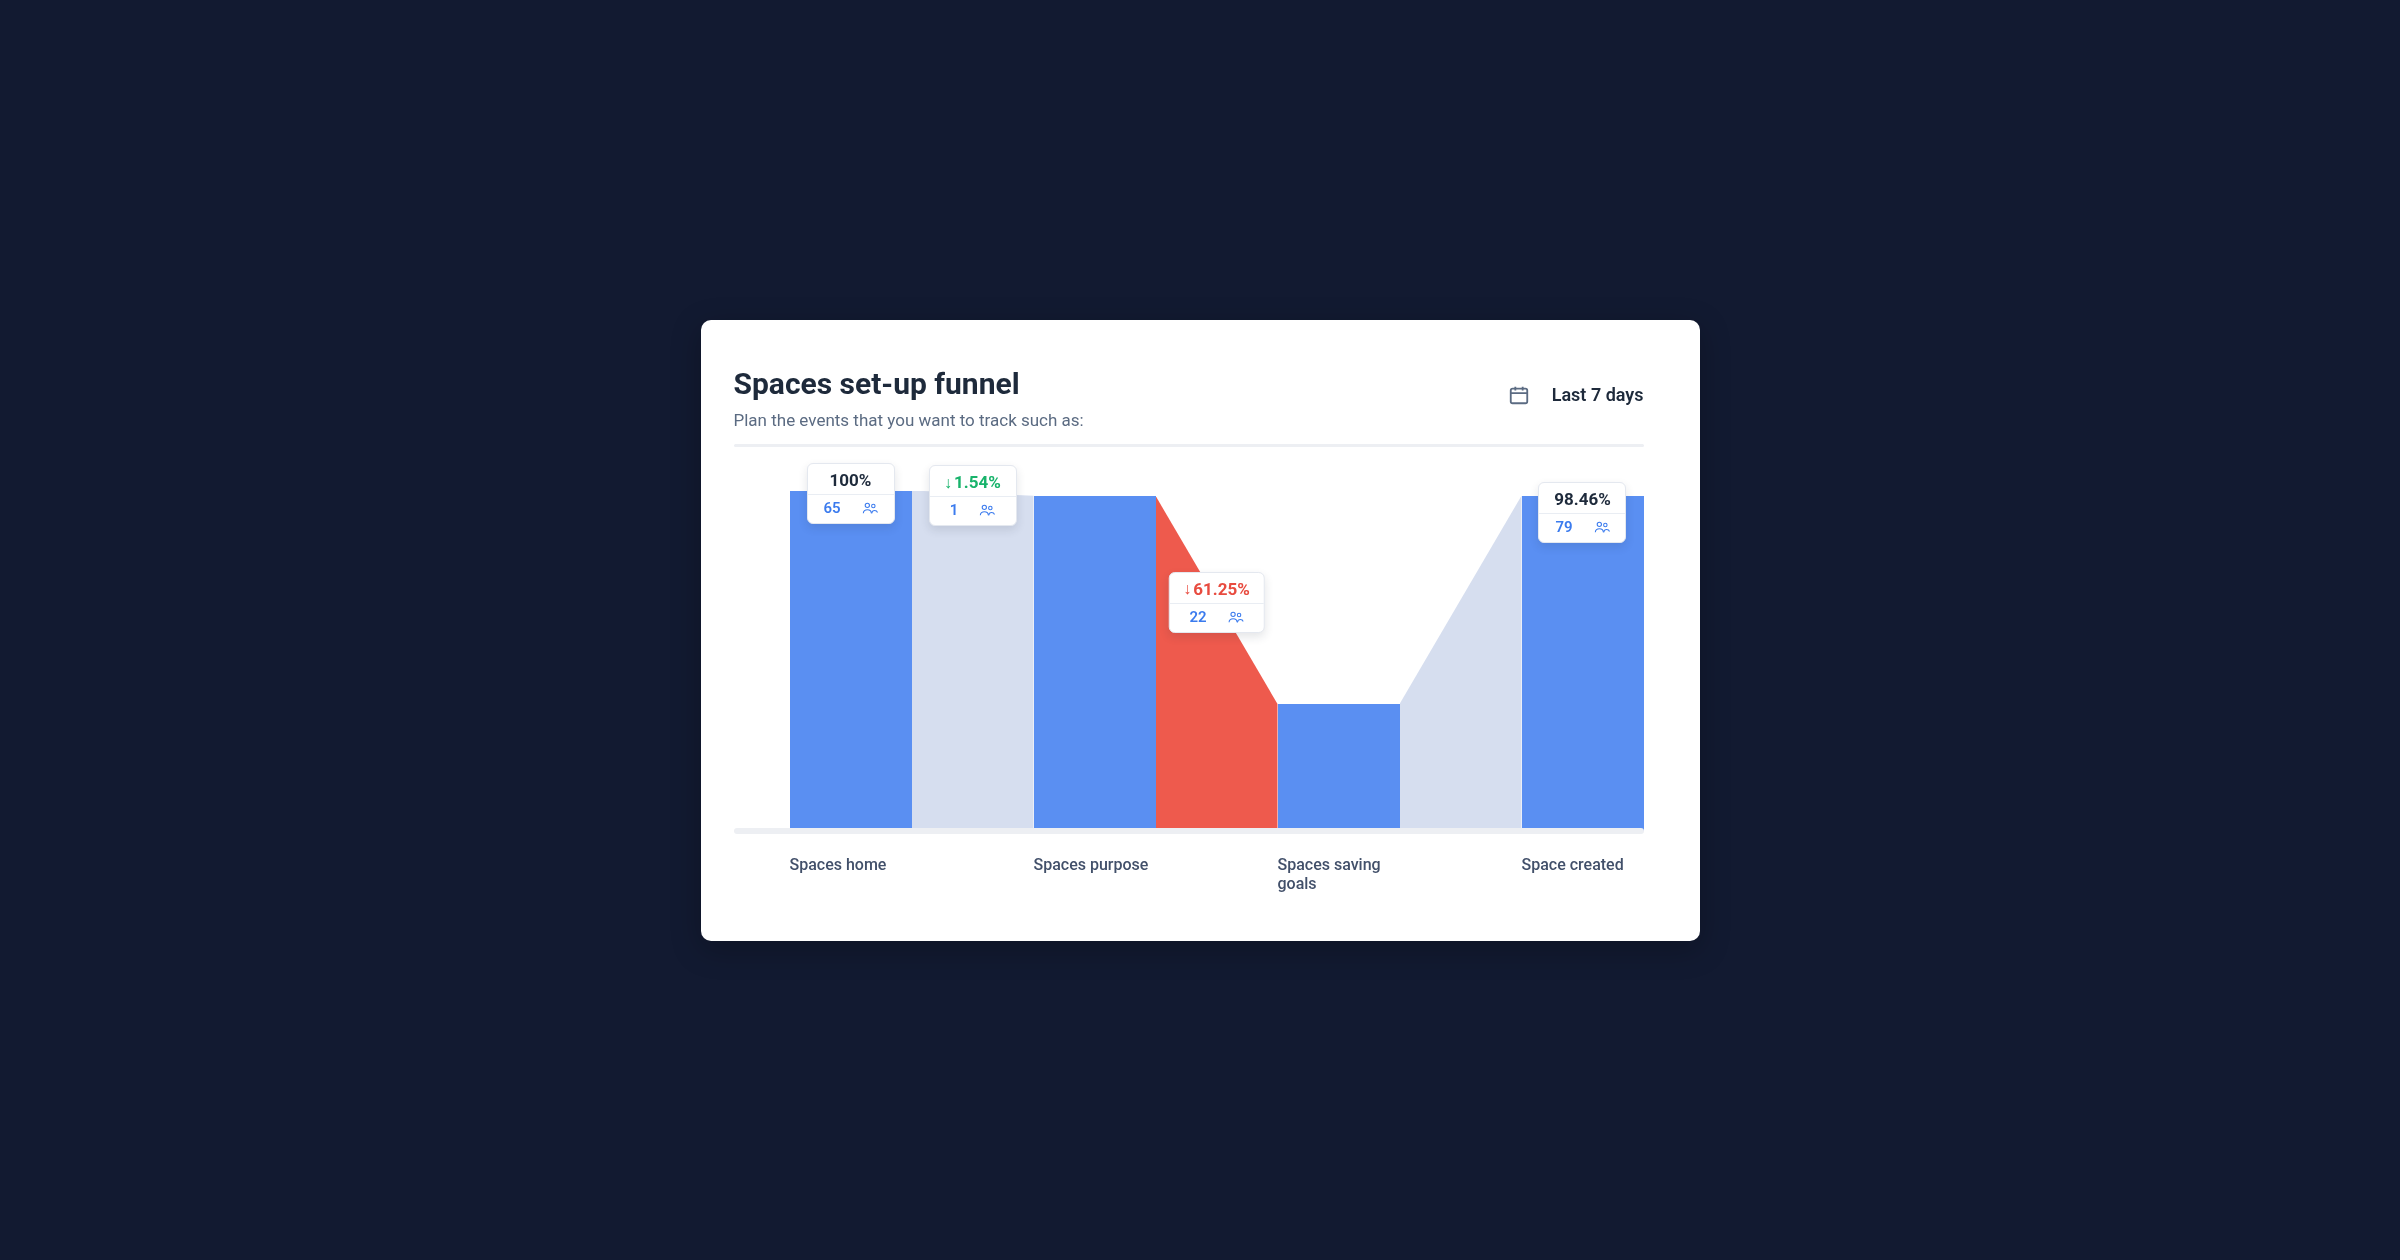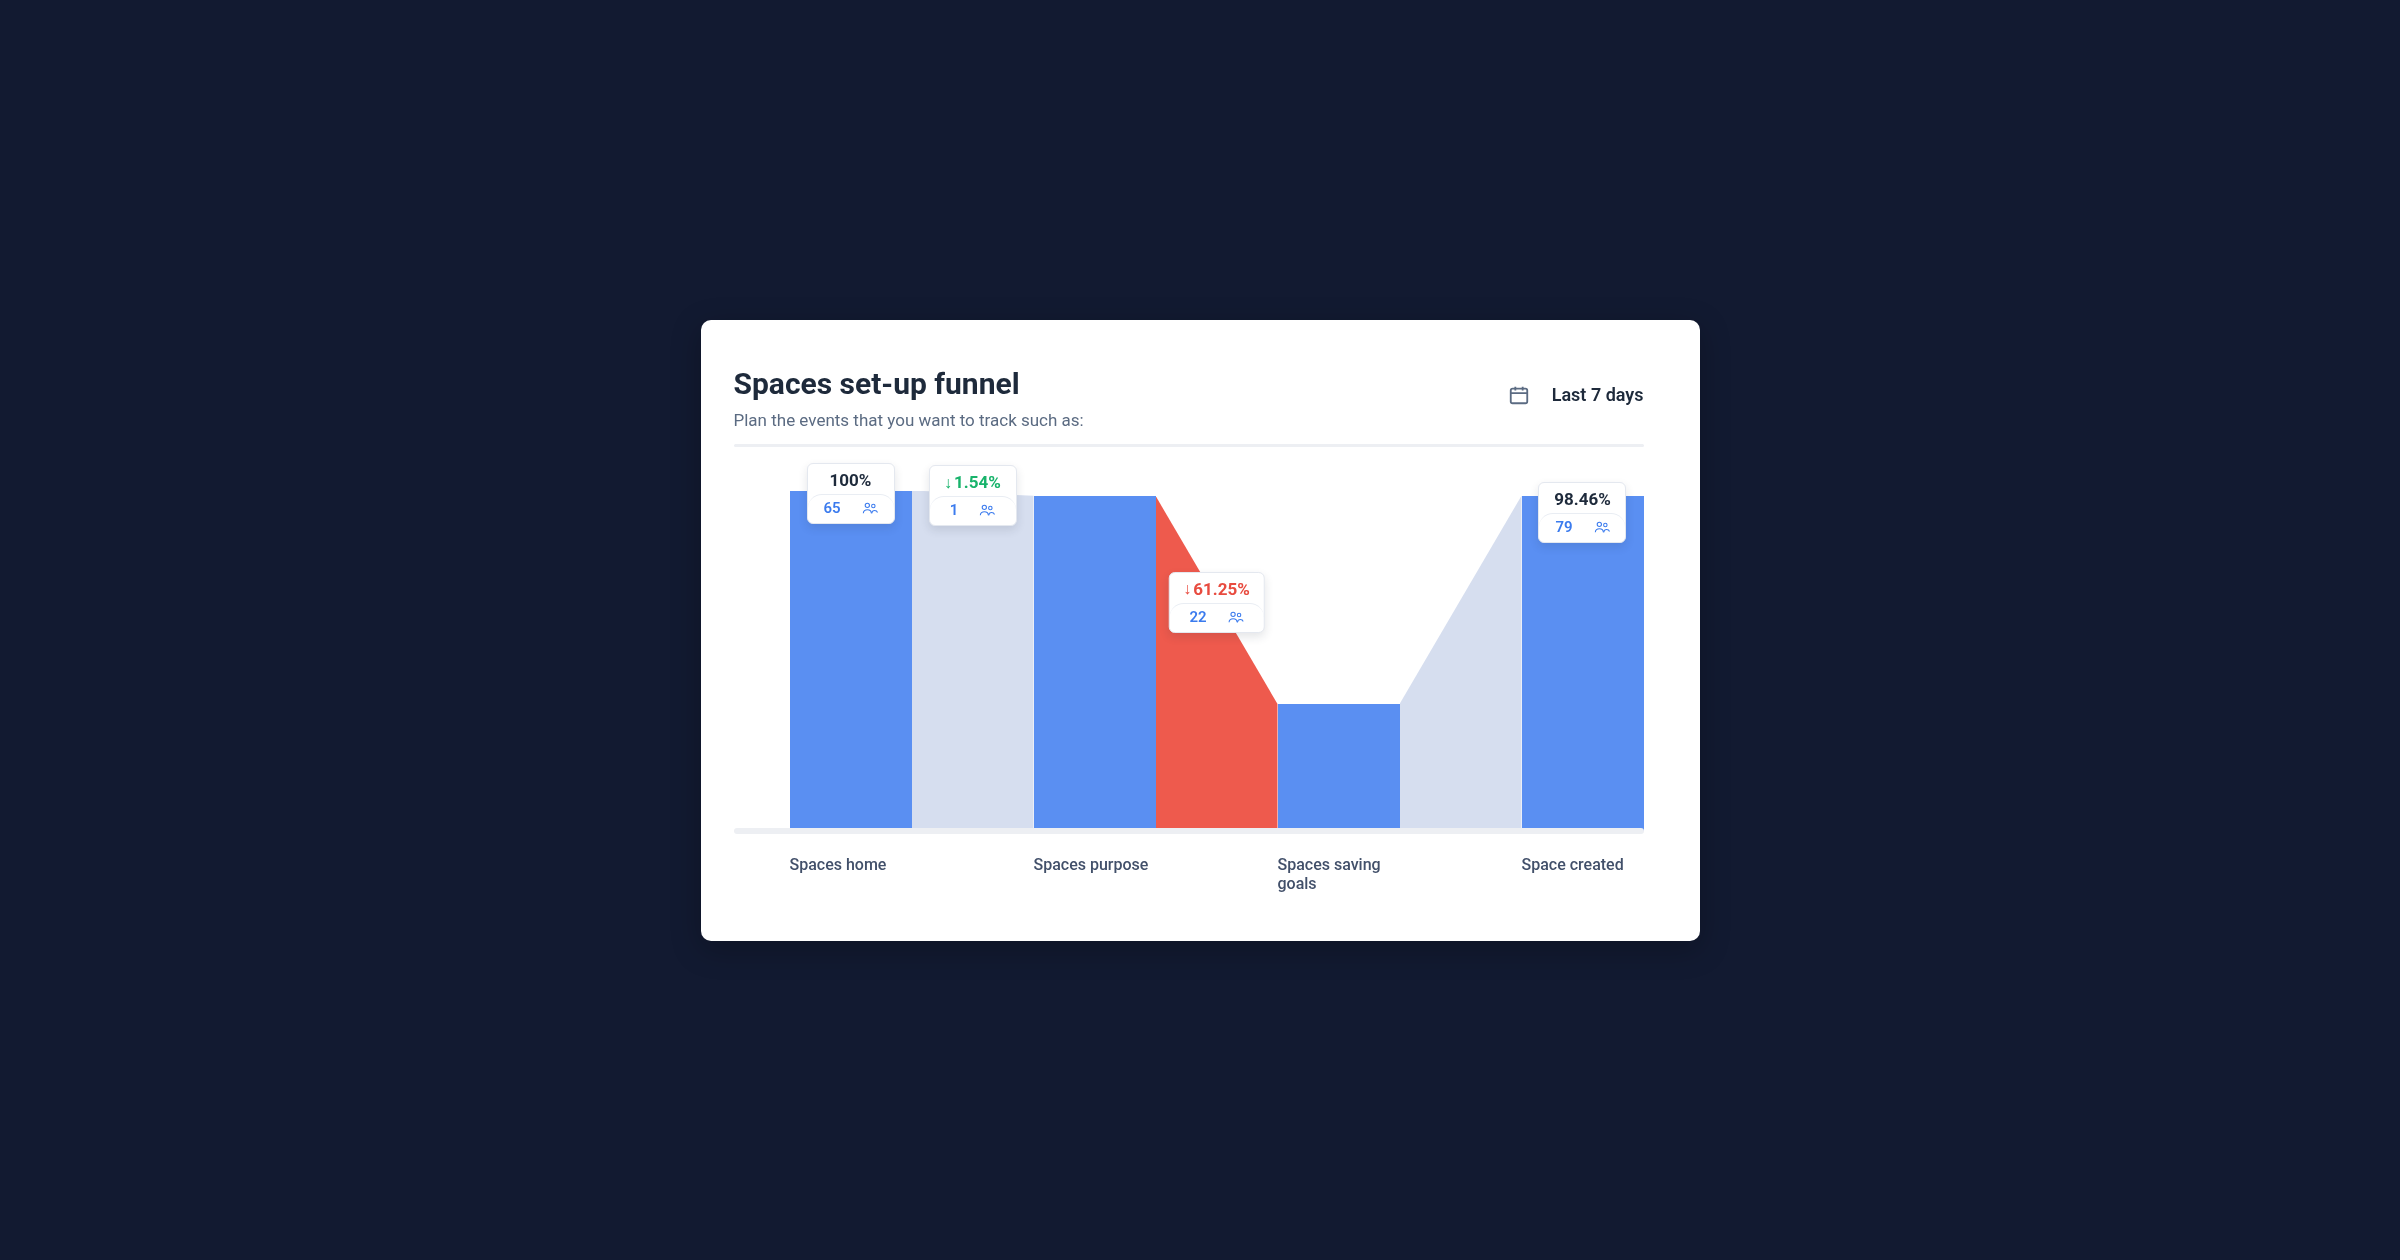--- a/index.html
+++ b/index.html
@@ -29,21 +29,21 @@
   .bar{flex:1;}
   .gap{flex:1;position:relative;overflow:hidden;}
   .gap-fill{position:absolute;inset:0;}
   .badge{
     position:absolute;left:50%;transform:translateX(-50%);
     background:#fff;border-radius:6px;border:1px solid #E4E8EF;
     box-shadow:0 4px 10px rgba(30,42,59,.12);
     min-width:86px;text-align:center;
   }
   .badge-top{padding:6px 14px 4px;font-weight:700;font-size:17px;display:flex;align-items:center;justify-content:center;gap:2px;}
-  .badge-bot{padding:4px 14px 6px;border-top:1px solid #E9EDF3;color:#3B7BEE;font-size:15px;font-weight:600;display:flex;align-items:center;justify-content:center;gap:21px;border-radius:14px;}
+  .badge-bot{padding:4px 14px 6px;border-top:1px solid #E9EDF3;color:#3B7BEE;font-size:15px;font-weight:600;display:flex;align-items:center;justify-content:center;gap:21px;}
   .users-icon{width:16px;height:14px;stroke:#3B7BEE;fill:none;stroke-width:1.6;}
   .arrow{font-size:16px;font-weight:700;}
   .bottom-rule{position:absolute;left:0;right:0;bottom:-3px;height:6px;background:#EDEFF3;border-radius:3px;}
   .x-labels{position:absolute;left:56px;right:0;top:100%;margin-top:24px;display:flex;}
   .x-label{flex:1;font-size:16px;color:#42506A;font-weight:500;}
   .spacer-label{flex:1;}
   .chart-wrap{padding-bottom:60px;}
 </style>
 </head>
 <body>

